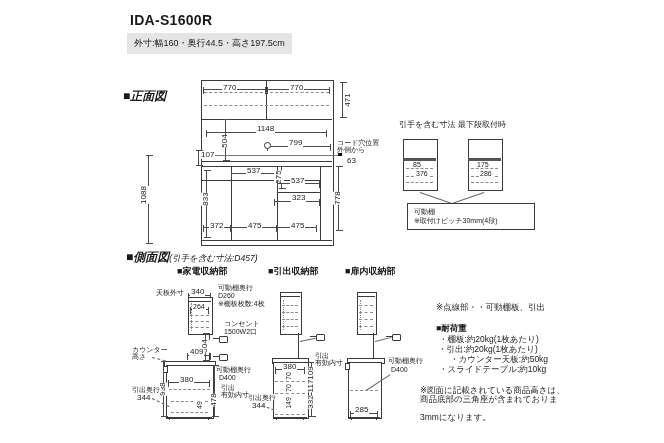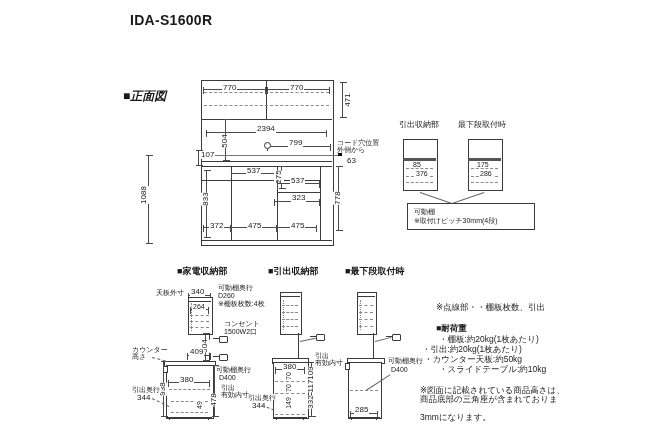--- a/index.html
+++ b/index.html
@@ -33,37 +33,38 @@
   .note{position:absolute;font-size:8.5px;line-height:1.15;white-space:nowrap;}
   .dot{position:absolute;background:#111;}
   .circ{position:absolute;width:5px;height:5px;border:1px solid #333;border-radius:50%;background:#fff;}
 </style>
 </head>
 <body>
 
 <div class="page">
 
   <div class="title" style="left:130px;top:12px">IDA-S1600R</div>
+  <div class="subtitle" style="left:127px;top:33px">外寸:幅160・奥行44.5・高さ197.5cm</div>
 
   <div class="h-main" style="left:123px;top:88px">■正面図</div>
 
   <div class="box" style="left:201px;top:80px;width:131px;height:164px;border-width:1.5px"></div>
   <div class="hline" style="left:201px;top:119px;width:131px"></div>
   <div class="vline" style="left:266px;top:80px;height:39px"></div>
   <div class="dashh" style="left:204px;top:92px;width:125px"></div>
   <div class="dashh" style="left:204px;top:105px;width:125px"></div>
   <div class="dim" style="left:203px;top:89px;width:63px"></div>
   <div class="dim" style="left:267px;top:89px;width:63px"></div>
   <div class="lbl" style="left:222px;top:84px">770</div>
   <div class="lbl" style="left:289px;top:84px">770</div>
   <div class="dimv" style="left:342px;top:82px;height:36px"></div>
   <div class="lblv" style="left:348px;top:100px">471</div>
 
   <div class="dim" style="left:206px;top:132px;width:121px"></div>
-  <div class="lbl" style="left:256px;top:125px">2394</div>
+  <div class="lbl" style="left:256px;top:125px">1148</div>
   <div class="dimv" style="left:225px;top:119px;height:42px"></div>
   <div class="lblv" style="left:225px;top:141px">504</div>
   <div class="dim" style="left:267px;top:146px;width:64px"></div>
   <div class="lbl" style="left:288px;top:139px">799</div>
   <div class="circ" style="left:264px;top:142px"></div>
   <div class="hline" style="left:201px;top:155px;width:137px;border-top-color:#777"></div>
   <div class="dot" style="left:338px;top:152px;width:4px;height:4px"></div>
   <div class="lbl s7" style="left:336px;top:139px">コード穴位置</div>
   <div class="lbl s7" style="left:336px;top:146px">外側から</div>
   <div class="lbl" style="left:346px;top:157px">63</div>
@@ -96,21 +97,21 @@
   <div class="dimv" style="left:338px;top:166px;height:65px"></div>
   <div class="lblv" style="left:338px;top:198px">778</div>
 
   <div class="dim" style="left:203px;top:227px;width:28px"></div>
   <div class="dim" style="left:231px;top:227px;width:46px"></div>
   <div class="dim" style="left:277px;top:227px;width:40px"></div>
   <div class="lbl" style="left:209px;top:222px">372</div>
   <div class="lbl" style="left:247px;top:222px">475</div>
   <div class="lbl" style="left:290px;top:222px">475</div>
 
-  <div class="lbl" style="left:398px;top:121px">引出収納部</div>
+  <div class="lbl" style="left:398px;top:121px">引手を含む寸法</div>
   <div class="lbl" style="left:457px;top:121px">最下段取付時</div>
 
   <div class="box" style="left:403px;top:139px;width:33px;height:50px"></div>
   <div class="band" style="left:403px;top:158px;width:33px;height:3px"></div>
   <div class="dashh" style="left:406px;top:168px;width:27px"></div>
   <div class="dashh" style="left:406px;top:176px;width:27px"></div>
   <div class="dashh" style="left:406px;top:182px;width:27px"></div>
   <div class="lbl s7" style="left:412px;top:161px">85</div>
   <div class="lbl s7" style="left:415px;top:170px">376</div>
 
@@ -121,23 +122,24 @@
   <div class="dashh" style="left:471px;top:182px;width:27px"></div>
   <div class="lbl s7" style="left:476px;top:161px">175</div>
   <div class="lbl s7" style="left:479px;top:170px">286</div>
 
   <div class="leader" style="left:420px;top:192px;width:33px;transform:rotate(19deg)"></div>
   <div class="leader" style="left:452px;top:203px;width:34px;transform:rotate(-19deg)"></div>
   <div class="box" style="left:407px;top:203px;width:126px;height:25px"></div>
   <div class="lbl s7" style="left:413px;top:208px;background:transparent">可動棚</div>
   <div class="lbl s7" style="left:413px;top:217px;background:transparent">※取付けピッチ30mm(4段)</div>
 
+  <div class="h-main" style="left:126px;top:249px"><span>■側面図</span><span class="h-inline">(引手を含む寸法:D457)</span></div>
   <div class="h-sub" style="left:177px;top:265px">■家電収納部</div>
   <div class="h-sub" style="left:268px;top:265px">■引出収納部</div>
-  <div class="h-sub" style="left:345px;top:265px">■最下段取付時</div>
+  <div class="h-sub" style="left:345px;top:265px">■扉内収納部</div>
 
   <div class="lbl s7" style="left:155px;top:289px">天板外寸</div>
   <div class="dim" style="left:188px;top:295px;width:23px"></div>
   <div class="lbl" style="left:190px;top:288px">340</div>
   <div class="box" style="left:188px;top:297px;width:23px;height:36px"></div>
   <div class="hline" style="left:188px;top:301px;width:23px"></div>
   <div class="dim" style="left:190px;top:309px;width:19px"></div>
   <div class="lbl s7" style="left:192px;top:303px">264</div>
   <div class="dashh" style="left:190px;top:315px;width:19px"></div>
   <div class="dashh" style="left:190px;top:321px;width:19px"></div>
@@ -232,23 +234,23 @@
   <div class="lbl s7" style="left:387px;top:357px">可動棚奥行</div>
   <div class="lbl s7" style="left:390px;top:366px">D400</div>
   <div class="leader" style="left:366px;top:390px;width:29px;transform:rotate(-33deg)"></div>
   <div class="dashh" style="left:350px;top:390px;width:28px"></div>
   <div class="dim" style="left:350px;top:413px;width:28px"></div>
   <div class="lbl" style="left:354px;top:406px">285</div>
   <div class="hline" style="left:348px;top:417px;width:32px"></div>
   <div class="vline" style="left:351px;top:417px;height:3px"></div>
   <div class="vline" style="left:376px;top:417px;height:3px"></div>
 
-  <div class="note" style="left:436px;top:303px">※点線部・・棚板枚数、引出</div>
+  <div class="note" style="left:436px;top:303px">※点線部・・可動棚板、引出</div>
   <div class="note" style="left:436px;top:324px;font-weight:bold">■耐荷重</div>
   <div class="note" style="left:439px;top:335px">・棚板:約20kg(1枚あたり)</div>
-  <div class="note" style="left:422px;top:345px">・引出:約20kg(1枚あたり)</div>
-  <div class="note" style="left:424px;top:355px">・カウンター天板:約50kg</div>
+  <div class="note" style="left:438px;top:345px">・引出:約20kg(1枚あたり)</div>
+  <div class="note" style="left:450px;top:355px">・カウンター天板:約50kg</div>
   <div class="note" style="left:439px;top:365px">・スライドテーブル:約10kg</div>
   <div class="note" style="left:420px;top:395px">商品底部の三角座が含まれておりま</div>
   <div class="note" style="left:420px;top:386px">※図面に記載されている商品高さは、</div>
   <div class="note" style="left:420px;top:413px">3mmになります。</div>
 
 </div>
 
 </body></html>

